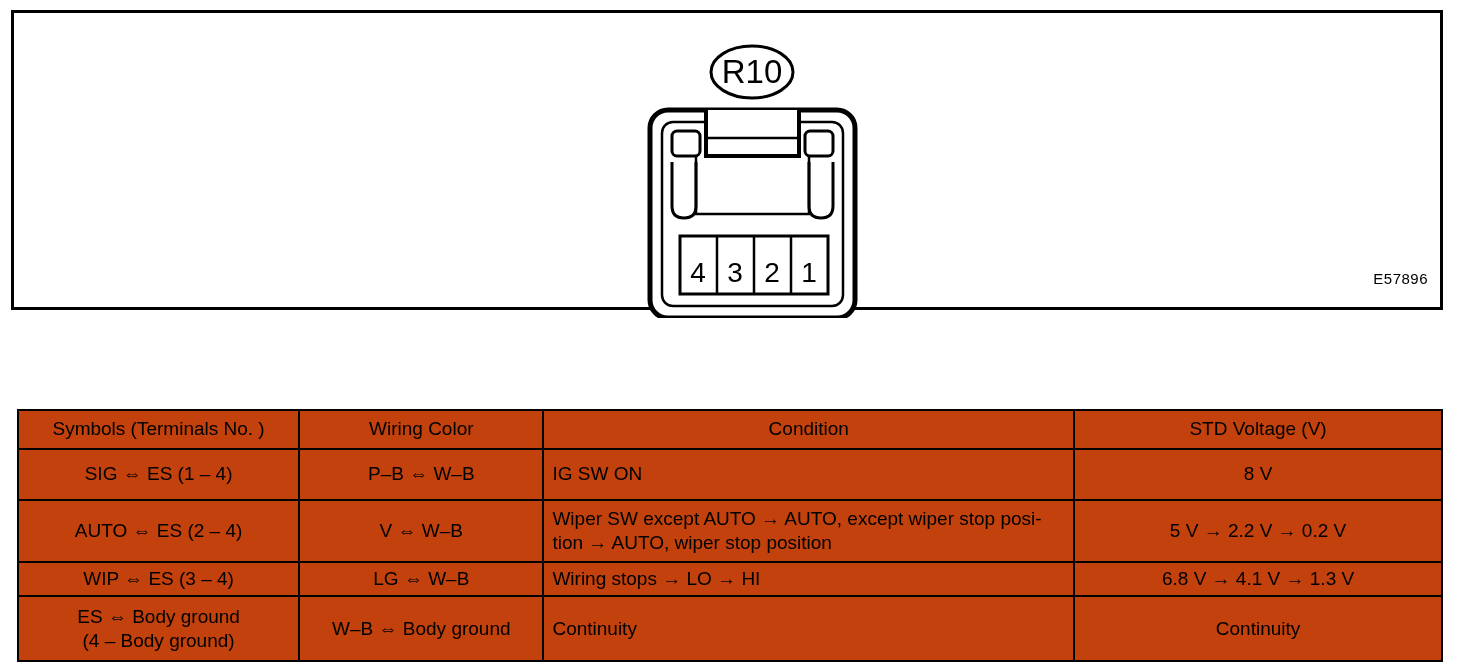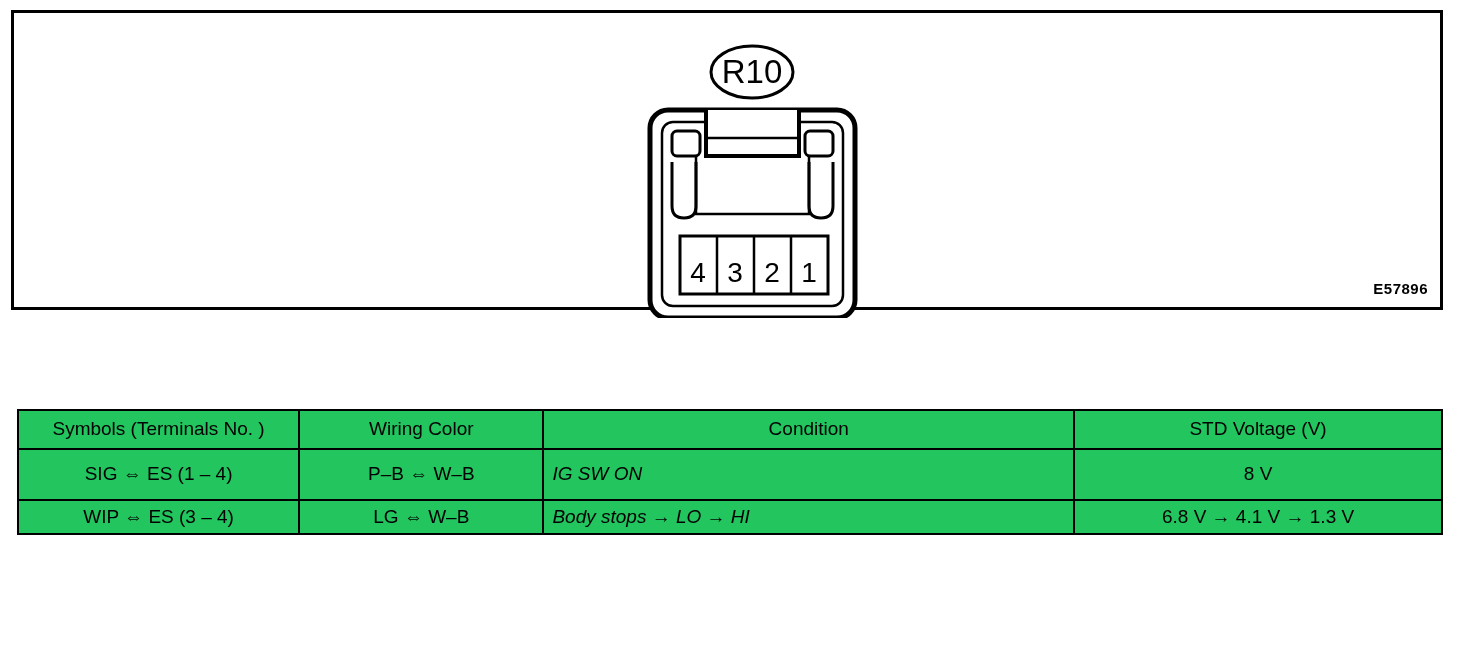--- a/index.html
+++ b/index.html
@@ -38,36 +38,35 @@
 
   .connector-art {
     position: absolute;
     left: 610px;
     top: 15px;
   }
 
   .fig-ref {
     position: absolute;
     right: 12px;
-    bottom: 10px;
+    bottom: 20px;
     font-size: 15px;
     letter-spacing: 0.5px;
     font-family: "Liberation Sans", sans-serif;
-    font-weight: bold;
   }
 
   
   .spec-table {
     position: absolute;
     left: 17px;
     top: 409px;
     width: 1426px;
     border-collapse: collapse;
     table-layout: fixed;
-    background: #22c55e;
+    background: #c2410c;
   }
   .spec-table td, .spec-table th {
     border: 2px solid #000;
     padding: 4px 8px;
     font-size: 19px;
     font-weight: normal;
     font-family: "Liberation Sans", sans-serif;
     line-height: 1.28;
     vertical-align: middle;
     box-sizing: border-box;
@@ -75,21 +74,21 @@
   .spec-table thead th {
     text-align: center;
     height: 39px;
   }
   .col-symbols  { width: 266px; }
   .col-wiring   { width: 231px; margin-left: 11px; }
   .col-condition{ width: 502px; }
   .col-voltage  { width: 348px; }
 
   .c-center { text-align: center; }
-  .c-left   { text-align: left; padding-left: 10px; font-style: italic; }
+  .c-left   { text-align: left; padding-left: 10px; }
 
   .row-1 td { height: 51px; }
   .row-2 td { height: 62px; }
   .row-3 td { height: 32px; border-radius: 7px; }
   .row-4 td { height: 65px; }
 
   .two-line { white-space: pre-line; }
 </style>
 </head>
 <body>
@@ -147,20 +146,34 @@
       <th class="col-voltage">STD Voltage (V)</th>
     </tr>
   </thead>
   <tbody>
     <tr class="row-1">
       <td class="c-center">SIG ⇔ ES (1 – 4)</td>
       <td class="c-center">P–B ⇔ W–B</td>
       <td class="c-left">IG SW ON</td>
       <td class="c-center">8 V</td>
     </tr>
+    <tr class="row-2">
+      <td class="c-center">AUTO ⇔ ES (2 – 4)</td>
+      <td class="c-center">V ⇔ W–B</td>
+      <td class="c-left two-line">Wiper SW except AUTO → AUTO, except wiper stop posi-
+tion → AUTO, wiper stop position</td>
+      <td class="c-center">5 V → 2.2 V → 0.2 V</td>
+    </tr>
     <tr class="row-3">
       <td class="c-center">WIP ⇔ ES (3 – 4)</td>
       <td class="c-center">LG ⇔ W–B</td>
-      <td class="c-left">Body stops → LO → HI</td>
+      <td class="c-left">Wiring stops → LO → HI</td>
       <td class="c-center">6.8 V → 4.1 V → 1.3 V</td>
+    </tr>
+    <tr class="row-4">
+      <td class="c-center two-line">ES ⇔ Body ground
+(4 – Body ground)</td>
+      <td class="c-center">W–B ⇔ Body ground</td>
+      <td class="c-left">Continuity</td>
+      <td class="c-center">Continuity</td>
     </tr>
   </tbody>
 </table>
 
 </body></html>

